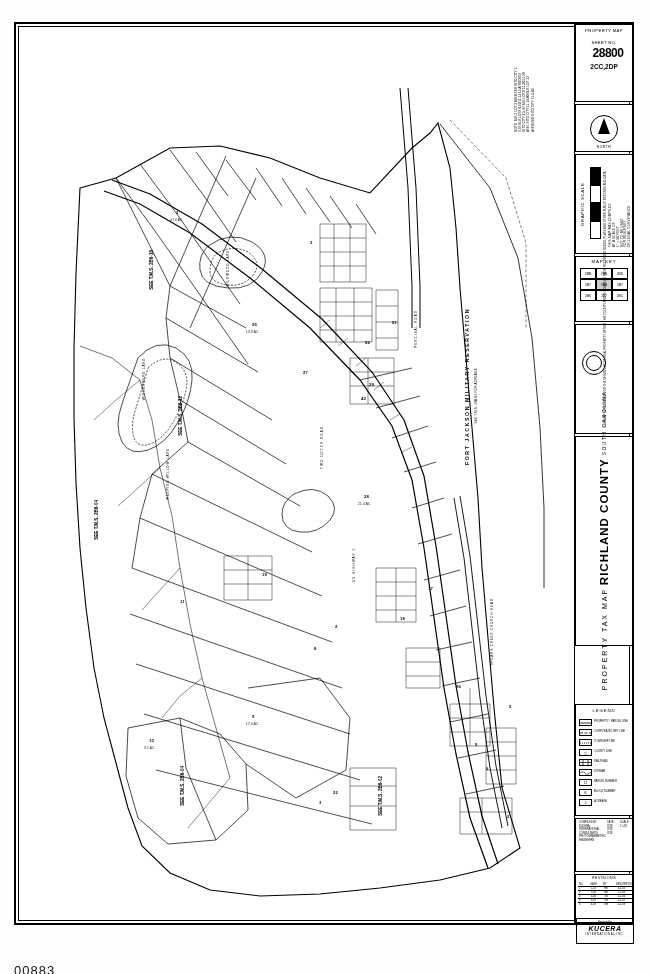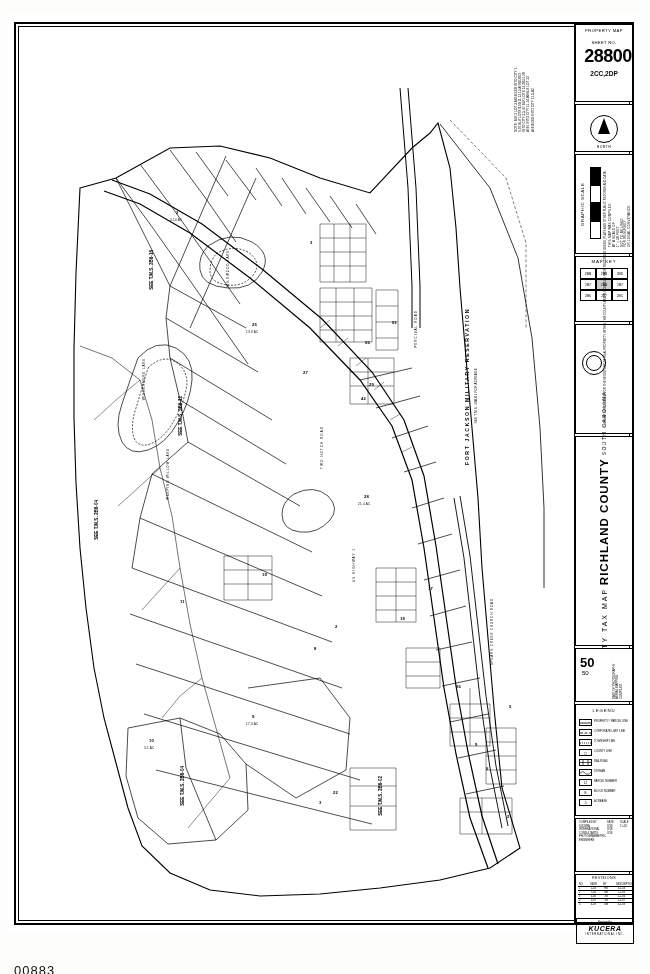--- a/index.html
+++ b/index.html
@@ -13,21 +13,21 @@
 
   
   .title-col{position:absolute;right:16px;top:24px;width:60px;height:899px;border-left:1px solid #000;box-sizing:border-box;}
   .tbox{position:absolute;left:0;width:58px;border:1px solid #000;box-sizing:border-box;background:#fff;}
 
   .vert{writing-mode:vertical-rl;transform:rotate(180deg);white-space:nowrap;}
 
   .propmap{top:0;height:78px;text-align:center;}
   .propmap .l1{font-size:4.2px;letter-spacing:.4px;margin-top:3px;}
   .propmap .l2{font-size:4.2px;letter-spacing:.3px;margin-top:7px;}
-  .propmap .big{font-size:18px;font-weight:bold;letter-spacing:-0.5px;margin-top:1px;padding-left:8px;}
+  .propmap .big{font-size:12px;font-weight:bold;letter-spacing:-0.5px;margin-top:1px;padding-left:8px;}
   .propmap .sub{font-size:6.5px;font-weight:bold;margin-top:3px;}
 
   .northbox{top:80px;height:48px;}
   .north-circle{position:absolute;left:50%;top:10px;transform:translateX(-50%);width:26px;height:26px;border:1px solid #000;border-radius:50%;}
   .north-tri{position:absolute;left:50%;top:13px;transform:translateX(-50%);width:0;height:0;border-left:6px solid transparent;border-right:6px solid transparent;border-bottom:16px solid #000;}
   .north-lbl{position:absolute;left:0;right:0;bottom:2px;text-align:center;font-size:3.4px;letter-spacing:.5px;}
 
   .scalebox{top:130px;height:100px;}
   .scalebox .hdr{position:absolute;left:2px;top:4px;bottom:4px;width:9px;font-size:4.4px;letter-spacing:.6px;display:flex;align-items:center;justify-content:center;}
   .scale-bars{position:absolute;left:14px;top:12px;width:14px;height:76px;}
@@ -361,27 +361,20 @@
     <div class="tbox countybox">
       <div class="inner">
         <div class="vert" style="display:flex;gap:3px;align-items:center;">
           <span class="c1">PROPERTY  TAX  MAP</span>
           <span class="c2">RICHLAND COUNTY</span>
           <span class="c3">SOUTH CAROLINA</span>
         </div>
       </div>
     </div>
 
-    <div class="tbox numbox">
-      <div class="big">50</div>
-      <div class="small">50</div>
-      <div class="rtxt vert" style="white-space:pre-line;">DATE OF PHOTOGRAPHY
-AERIAL MAPPING
-COMPILED</div>
-    </div>
 
     <div class="tbox legendbox">
       <div class="hdr">LEGEND</div>
       <div class="legrow" style="top:14px;">
           <span class="legsym">
             <svg width="11" height="4">
               <line x1="0" y1="2" x2="11" y2="2" stroke="#000" stroke-width="0.8"></line>
             </svg>
           </span>
           <span class="legtxt">PROPERTY / PARCEL LINE</span>

